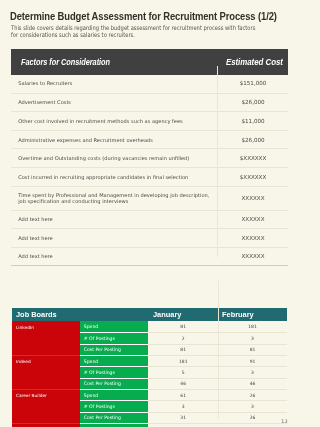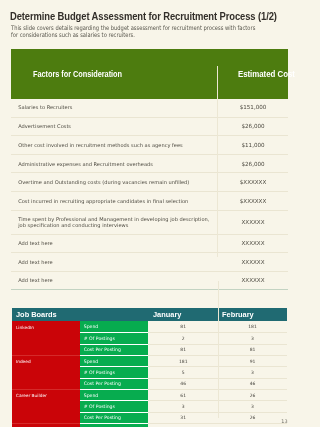--- a/index.html
+++ b/index.html
@@ -29,22 +29,23 @@
     font-size: 6.3px; line-height: 6.5px; white-space: nowrap;
     transform: scaleX(0.818); transform-origin: left center;
   }
 
   
   .t1 {
     position: absolute; left: 11px; top: 48.6px; width: 277px;
   }
   .t1 table { width: 100%; border-collapse: collapse; table-layout: fixed; }
   .t1 thead th {
-    background: #4d7c0f; height: 17.3px; padding: 16px; vertical-align: middle;
+    background: #404040; height: 17.3px; padding: 4px; vertical-align: middle;
     text-align: left;
+    font-style: italic;
   }
   .t1 thead th span {
     display: inline-block; color: #ffffff; font-size: 9px; font-weight: bold;
     transform: scaleX(0.818) translateY(-2px); transform-origin: left center;
     letter-spacing: -0.05px; white-space: nowrap; margin-left: 5.6px;
   }
   .t1 thead th.c2 { text-align: right; }
   .t1 thead th.c2 span { transform: scaleX(0.878) translateY(-2px); transform-origin: center center; margin-left: 0; }
   .t1 tbody td {
     font-family: "DejaVu Sans", sans-serif; font-size: 5.08px; color: #4b483f; padding: 0 7.2px;

